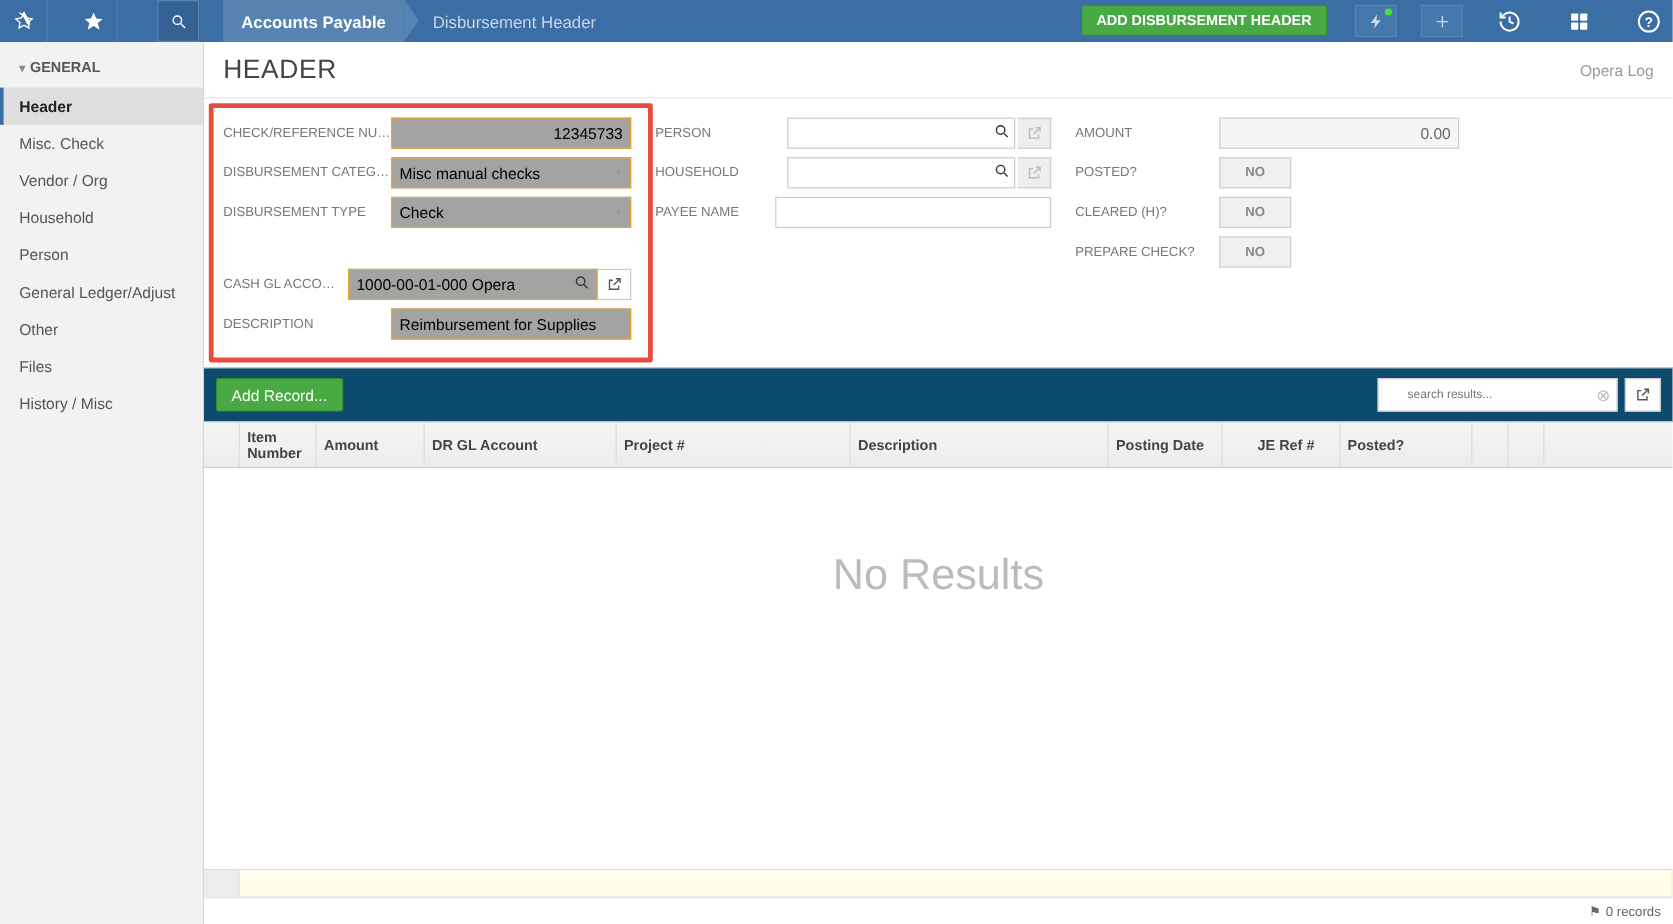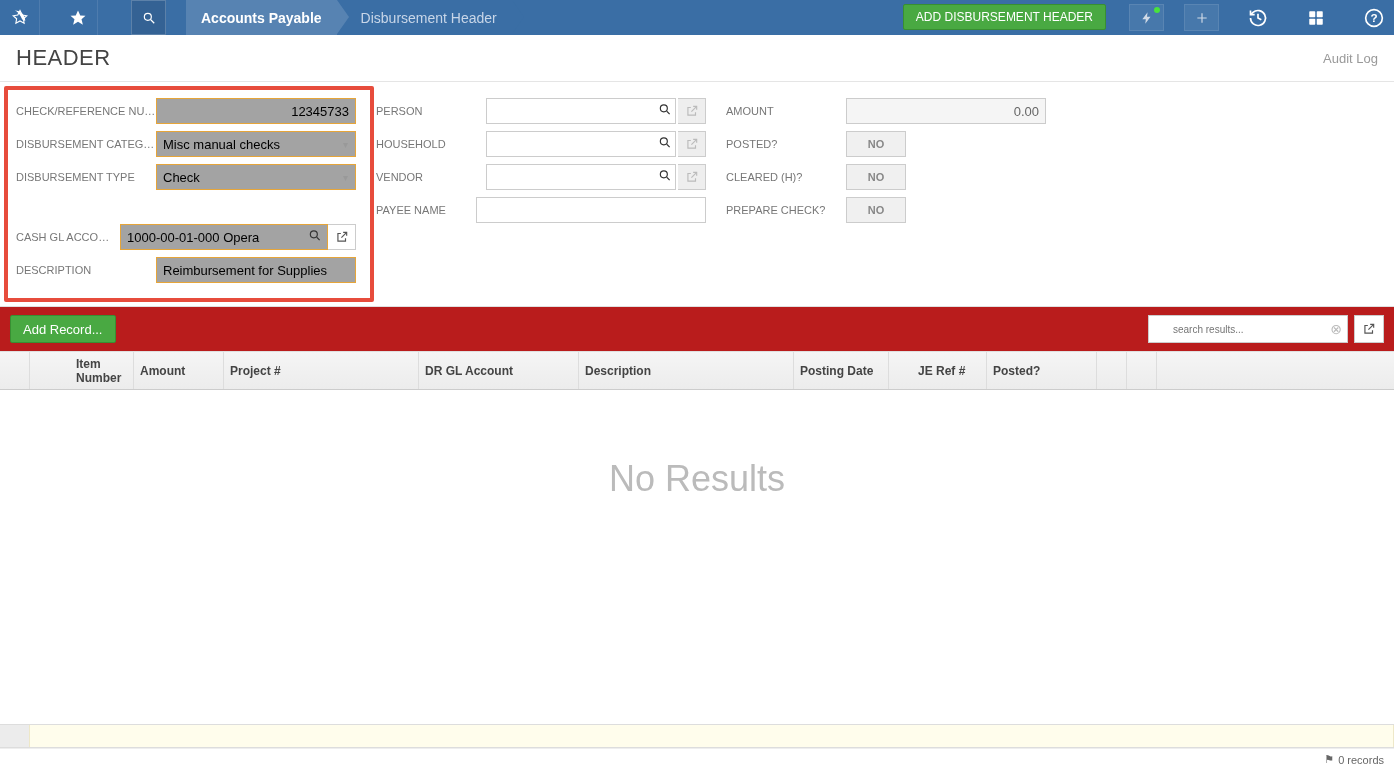--- a/index.html
+++ b/index.html
@@ -8,21 +8,21 @@
 .tb-icon { width: 40px; display: flex; align-items: center; justify-content: center; border-right: 1px solid rgba(255,255,255,0.1); }
 .tb-icon svg { fill: #fff; width: 18px; height: 18px; }
 .tb-search-icon { width: 35px; display:flex; align-items:center; justify-content:center; margin-left:15px; border:1px solid rgba(255,255,255,0.2); background: rgba(0,0,0,0.1); }
 .breadcrumb { display: flex; align-items: center; margin-left: 2px; }
 .crumb { display:flex; align-items:center; height:35px; padding:0 15px; font-size:14px; font-weight:600; position:relative; background:#3a6ea5;}
 .crumb.active { background: rgba(255,255,255,0.15); }
 .crumb::after { content:''; position:absolute; right:-12px; top:0; width:0; height:0; border-left:12px solid #3a6ea5; border-top:17.5px solid transparent; border-bottom:17.5px solid transparent; z-index:2;}
 .crumb.active::after { border-left-color: rgba(255,255,255,0.15); }
 .crumb2 { color: #c8d6e8; font-weight:500; padding-left:24px;}
 .tb-spacer { flex:1; }
-.tb-btn-add { background:#49a942; color:#fff; border:1px solid #388f32; font-weight:400; font-size:12px; height:26px; padding:0 12px; margin:4px 4px; border-radius:2px; cursor:pointer;}
+.tb-btn-add { background:#49a942; color:#fff; border:1px solid #388f32; font-weight:700; font-size:12px; height:26px; padding:0 12px; margin:4px 4px; border-radius:2px; cursor:pointer;}
 .tb-action { width:35px; height:27px; margin:4px 1px; display:flex; align-items:center; justify-content:center; background:rgba(255,255,255,0.07); border:1px solid rgba(255,255,255,0.1); position:relative; cursor:pointer;}
 .tb-action.green-dot::after { content:''; position:absolute; top:2px; right:3px; width:6px; height:6px; background:#49e23d; border-radius:50%; }
 .tb-right-icon { width:40px; display:flex; align-items:center; justify-content:center; cursor:pointer;}
 .main { display:flex; height: calc(770px - 35px); }
 .sidebar { width:170px; background:#f2f2f2; border-right:1px solid #d6d6d6; }
 .sb-header { font-size:12px; font-weight:700; color:#555; padding:14px 10px 10px 16px; }
 .sb-header::before { content:'▾'; font-size:10px; color:#888; margin-right:4px; }
 .sb-item { padding:8px 16px; font-size:13px; color:#555; cursor:pointer; }
 .sb-item.active { background:#dedede; color:#222; font-weight:600; border-left:3px solid #3a6ea5; padding-left:13px;}
 .content { flex:1; display:flex; flex-direction:column; overflow:hidden; }
@@ -41,21 +41,21 @@
 .form-input.yellow { background:#a3a3a3; border-color:#e6a539; }
 .form-input.right { text-align:right; }
 .form-input.readonly { background:#f5f5f5; color:#666; }
 .input-btn { width:28px; height:26px; border:1px solid #ccc; border-left:none; display:flex; align-items:center; justify-content:center; background:#fff; cursor:pointer; }
 .input-btn.disabled { background:#eee; cursor:default; }
 .sel { position:relative; }
 .sel-caret { position:absolute; right:8px; top:50%; transform:translateY(-50%); font-size:10px; color:#999; pointer-events:none;}
 .search-input-wrap { position:relative;margin-left:10px; }
 .search-icon-inline { position:absolute; right:6px; top:50%; transform:translateY(-50%); }
 .toggle-btn { width:60px; height:26px; border:1px solid #ccc; background:#f0f0f0; color:#888; font-size:11px; font-weight:600; display:flex; align-items:center; justify-content:center; cursor:pointer;}
-.grid-bar { display:flex; align-items:center; padding:8px 10px; background:#b91c1c; border-top:1px solid #e0e0e0; border-bottom:1px solid #e0e0e0; }
+.grid-bar { display:flex; align-items:center; padding:8px 10px; background:#0c4a6e; border-top:1px solid #e0e0e0; border-bottom:1px solid #e0e0e0; }
 .add-record-btn { background:#49a942; color:#fff; border:1px solid #388f32; height:28px; padding:0 12px; font-size:13px; border-radius:2px; cursor:pointer;}
 .search-results-wrap { margin-left:auto; display:flex; gap:6px; }
 .search-results { width:200px; height:28px; border:1px solid #ccc; padding:0 24px 0 24px; font-size:10px; position:relative; }
 .sr-wrap { position:relative; }
 .sr-icon-left { position:absolute; left:6px; top:50%; transform:translateY(-50%); color:#999; }
 .sr-icon-right { position:absolute; right:6px; top:50%; transform:translateY(-50%); color:#bbb; font-size:14px;}
 .ext-btn { width:30px; height:28px; border:1px solid #ccc; display:flex; align-items:center; justify-content:center; cursor:pointer; background:#fff;}
 .grid-header { display:flex; background:linear-gradient(#f5f5f5,#ececec); border-bottom:1px solid #ccc; font-size:12px; color:#444; font-weight:600; height:38px; }
 .gh-cell { border-right:1px solid #ddd; padding:4px 6px; display:flex; align-items:center; }
 .grid-body { flex:1; background:#fff; position:relative; }
@@ -119,25 +119,37 @@
     </div>
   <div class="tb-right-icon">
       <svg viewBox="0 0 24 24" width="20" height="20" fill="#fff">
         <circle cx="12" cy="12" r="10" fill="none" stroke="#fff" stroke-width="2"></circle>
         <text x="12" y="17" text-anchor="middle" font-size="14" font-weight="bold" fill="#fff">?</text>
       </svg>
     </div>
 </div>
 
 <div class="main">
+  <div class="sidebar">
+    <div class="sb-header">GENERAL</div>
+    <div class="sb-item active">Header</div>
+    <div class="sb-item">Misc. Check</div>
+    <div class="sb-item">Vendor / Org</div>
+    <div class="sb-item">Household</div>
+    <div class="sb-item">Person</div>
+    <div class="sb-item">General Ledger/Adjust</div>
+    <div class="sb-item">Other</div>
+    <div class="sb-item">Files</div>
+    <div class="sb-item">History / Misc</div>
+  </div>
 
   <div class="content">
     <div class="page-header">
       <div class="page-title">HEADER</div>
-      <div class="audit-log">Audit Log</div>
+      <div class="audit-log">Opera Log</div>
     </div>
 
     <div class="form-area">
 
       <div class="form-col col1">
         <div class="highlight-box"></div>
 
         <div class="form-row">
           <div class="form-label">CHECK/REFERENCE NUM...</div>
           <div class="form-input-wrap">
@@ -203,39 +215,20 @@
                 <svg class="i" viewBox="0 0 24 24" fill="none" stroke="#bbb" stroke-width="2">
                   <path d="M14 4h6v6"></path>
                   <path d="M20 4l-9 9"></path>
                   <path d="M18 14v5H5V6h5"></path>
                 </svg>
               </div>
           </div>
         </div>
         <div class="form-row">
           <div class="form-label" style="width:100px;">HOUSEHOLD</div>
-          <div class="form-input-wrap">
-            <div class="search-input-wrap" style="flex:1; position:relative;">
-              <input class="form-input" style="">
-              <span class="search-icon-inline"><svg class="i" viewBox="0 0 24 24">
-                    <circle cx="10" cy="10" r="6" fill="none" stroke="#333" stroke-width="2"></circle>
-                    <line x1="15" y1="15" x2="20" y2="20" stroke="#333" stroke-width="2"></line>
-                  </svg></span>
-            </div>
-            <div class="input-btn disabled">
-                <svg class="i" viewBox="0 0 24 24" fill="none" stroke="#bbb" stroke-width="2">
-                  <path d="M14 4h6v6"></path>
-                  <path d="M20 4l-9 9"></path>
-                  <path d="M18 14v5H5V6h5"></path>
-                </svg>
-              </div>
-          </div>
-        </div>
-        <div class="form-row">
-          <div class="form-label" style="width:100px;">VENDOR</div>
           <div class="form-input-wrap">
             <div class="search-input-wrap" style="flex:1; position:relative;">
               <input class="form-input" style="">
               <span class="search-icon-inline"><svg class="i" viewBox="0 0 24 24">
                     <circle cx="10" cy="10" r="6" fill="none" stroke="#333" stroke-width="2"></circle>
                     <line x1="15" y1="15" x2="20" y2="20" stroke="#333" stroke-width="2"></line>
                   </svg></span>
             </div>
             <div class="input-btn disabled">
                 <svg class="i" viewBox="0 0 24 24" fill="none" stroke="#bbb" stroke-width="2">
@@ -298,24 +291,24 @@
               <path d="M14 4h6v6"></path>
               <path d="M20 4l-9 9"></path>
               <path d="M18 14v5H5V6h5"></path>
             </svg>
           </div>
       </div>
     </div>
 
     <div class="grid-header">
       <div class="gh-cell" style="width:30px;"></div>
-      <div class="gh-cell" style="width:64px;margin-left:40px;">Item Number</div>
+      <div class="gh-cell" style="width:64px;">Item Number</div>
       <div class="gh-cell" style="width:90px;">Amount</div>
+      <div class="gh-cell" style="width:160px;">DR GL Account</div>
       <div class="gh-cell" style="width:195px;">Project #</div>
-      <div class="gh-cell" style="width:160px;">DR GL Account</div>
       <div class="gh-cell" style="width:215px;">Description</div>
       <div class="gh-cell" style="width:95px;">Posting Date</div>
       <div class="gh-cell" style="width:75px;margin-left:23px;">JE Ref #</div>
       <div class="gh-cell" style="width:110px;">Posted?</div>
       <div class="gh-cell" style="width:30px;"></div>
       <div class="gh-cell" style="width:30px;"></div>
       <div class="gh-cell" style="flex:1; border-right:none;"></div>
     </div>
 
     <div class="grid-body">

